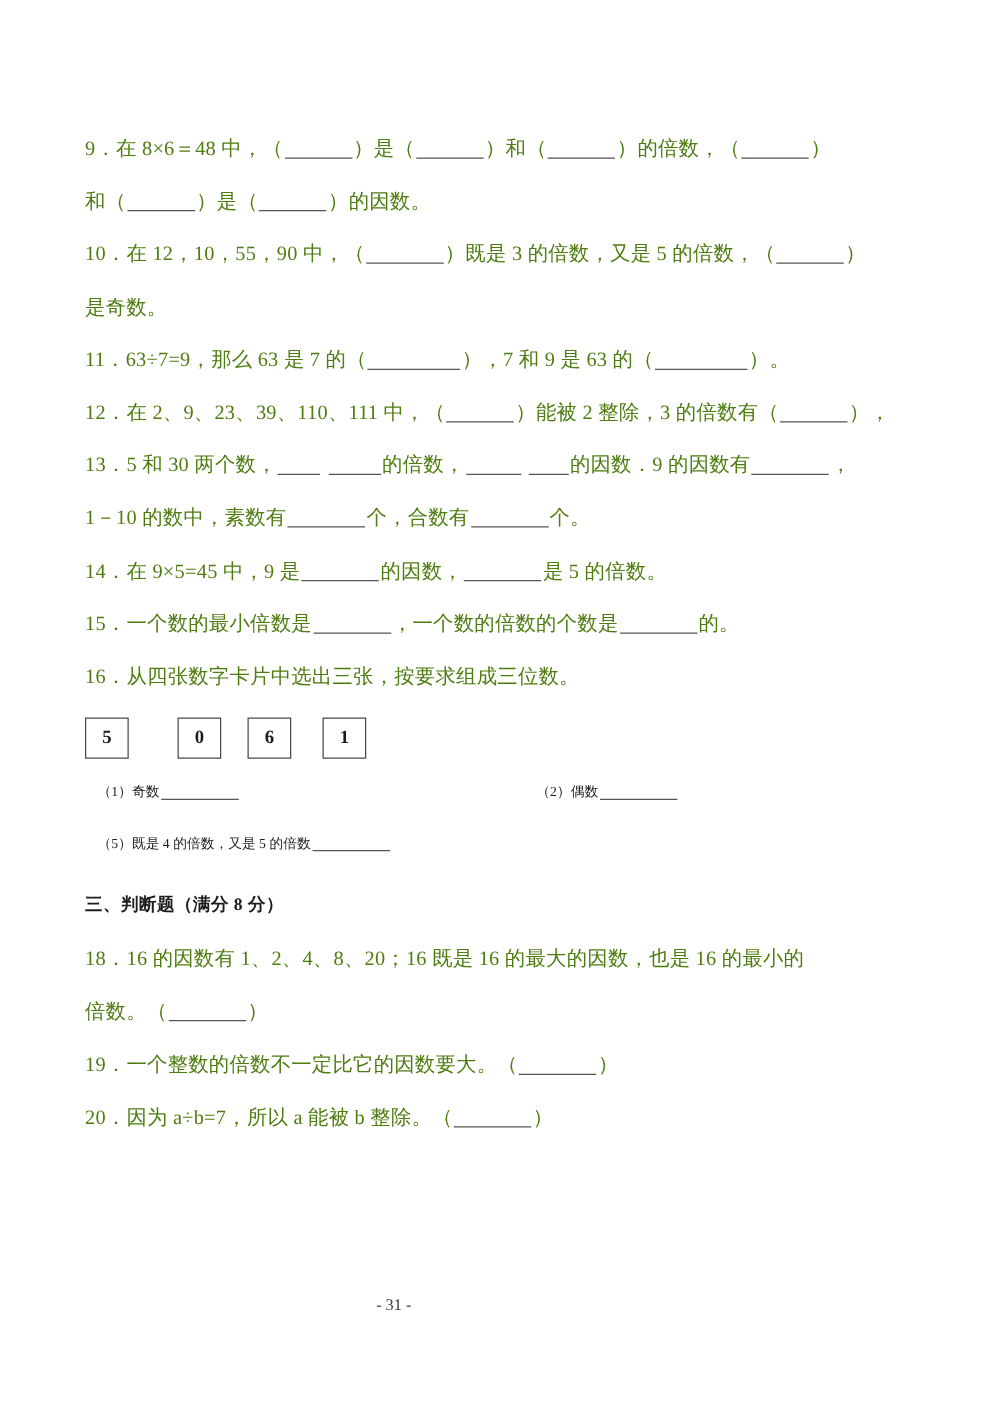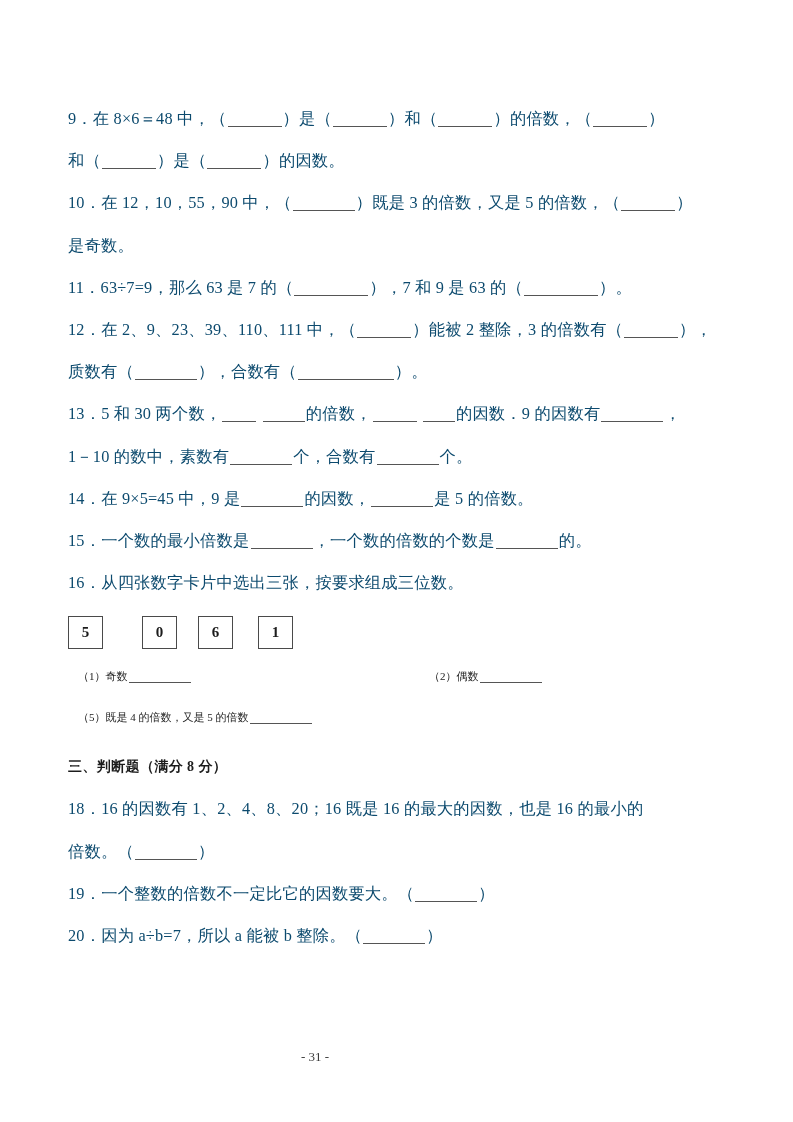--- a/index.html
+++ b/index.html
@@ -21,21 +21,21 @@
     position: absolute;
     left: 68px;
     top: 98px;
     width: 660px;
   }
   .qline {
     font-size: 16.3px;
     line-height: 42.2px;
     letter-spacing: 0.2px;
     white-space: nowrap;
-    color: #0c4a6e;
+    color: #4d7c0f;
   }
   .blank {
     display: inline-block;
     border-bottom: 1.2px solid #555;
     vertical-align: -3px;
     height: 15px;
     margin: 0 1px;
   }
   .b-sm { width: 54px; }
   .b-md { width: 62px; }
@@ -92,37 +92,35 @@
 
   .footer {
     position: absolute;
     left: 0;
     top: 1036px;
     width: 630px;
     text-align: center;
     font-size: 13px;
     color: #3a3a3a;
     font-family: "Liberation Serif", "DejaVu Serif", serif;
-    margin-top: 13px;
   }
 </style>
 </head>
 <body>
 
 <div class="page">
   <div class="content">
 
     <div id="fill-in-questions">
         <div class="qline"><span>9．在 8×6＝48 中，（</span><span class="blank b-sm"></span><span>）是（</span><span class="blank b-sm"></span><span>）和（</span><span class="blank b-sm"></span><span>）的倍数，（</span><span class="blank b-sm"></span><span>）</span></div>
         <div class="qline"><span>和（</span><span class="blank b-sm"></span><span>）是（</span><span class="blank b-sm"></span><span>）的因数。</span></div>
         <div class="qline"><span>10．在 12，10，55，90 中，（</span><span class="blank b-md"></span><span>）既是 3 的倍数，又是 5 的倍数，（</span><span class="blank b-sm"></span><span>）</span></div>
         <div class="qline"><span>是奇数。</span></div>
         <div class="qline"><span>11．63÷7=9，那么 63 是 7 的（</span><span class="blank b-lg"></span><span>），7 和 9 是 63 的（</span><span class="blank b-lg"></span><span>）。</span></div>
         <div class="qline"><span>12．在 2、9、23、39、110、111 中，（</span><span class="blank b-sm"></span><span>）能被 2 整除，3 的倍数有（</span><span class="blank b-sm"></span><span>），</span></div>
-        <div class="qline"><span>质数有（</span><span class="blank b-md"></span><span>），合数有（</span><span class="blank b-xl"></span><span>）。</span></div>
         <div class="qline"><span>13．5 和 30 两个数，</span><span class="blank b-13a"></span><span> </span><span class="blank b-13b"></span><span>的倍数，</span><span class="blank b-13c"></span><span> </span><span class="blank b-13d"></span><span>的因数．9 的因数有</span><span class="blank b-md"></span><span>，</span></div>
         <div class="qline"><span>1－10 的数中，素数有</span><span class="blank b-md"></span><span>个，合数有</span><span class="blank b-md"></span><span>个。</span></div>
         <div class="qline"><span>14．在 9×5=45 中，9 是</span><span class="blank b-md"></span><span>的因数，</span><span class="blank b-md"></span><span>是 5 的倍数。</span></div>
         <div class="qline"><span>15．一个数的最小倍数是</span><span class="blank b-md"></span><span>，一个数的倍数的个数是</span><span class="blank b-md"></span><span>的。</span></div>
         <div class="qline"><span>16．从四张数字卡片中选出三张，按要求组成三位数。</span></div>
       </div>
 
     <div class="cards" id="card-row">
         <div class="card">5</div>
         <div class="card-gap-a"></div>

